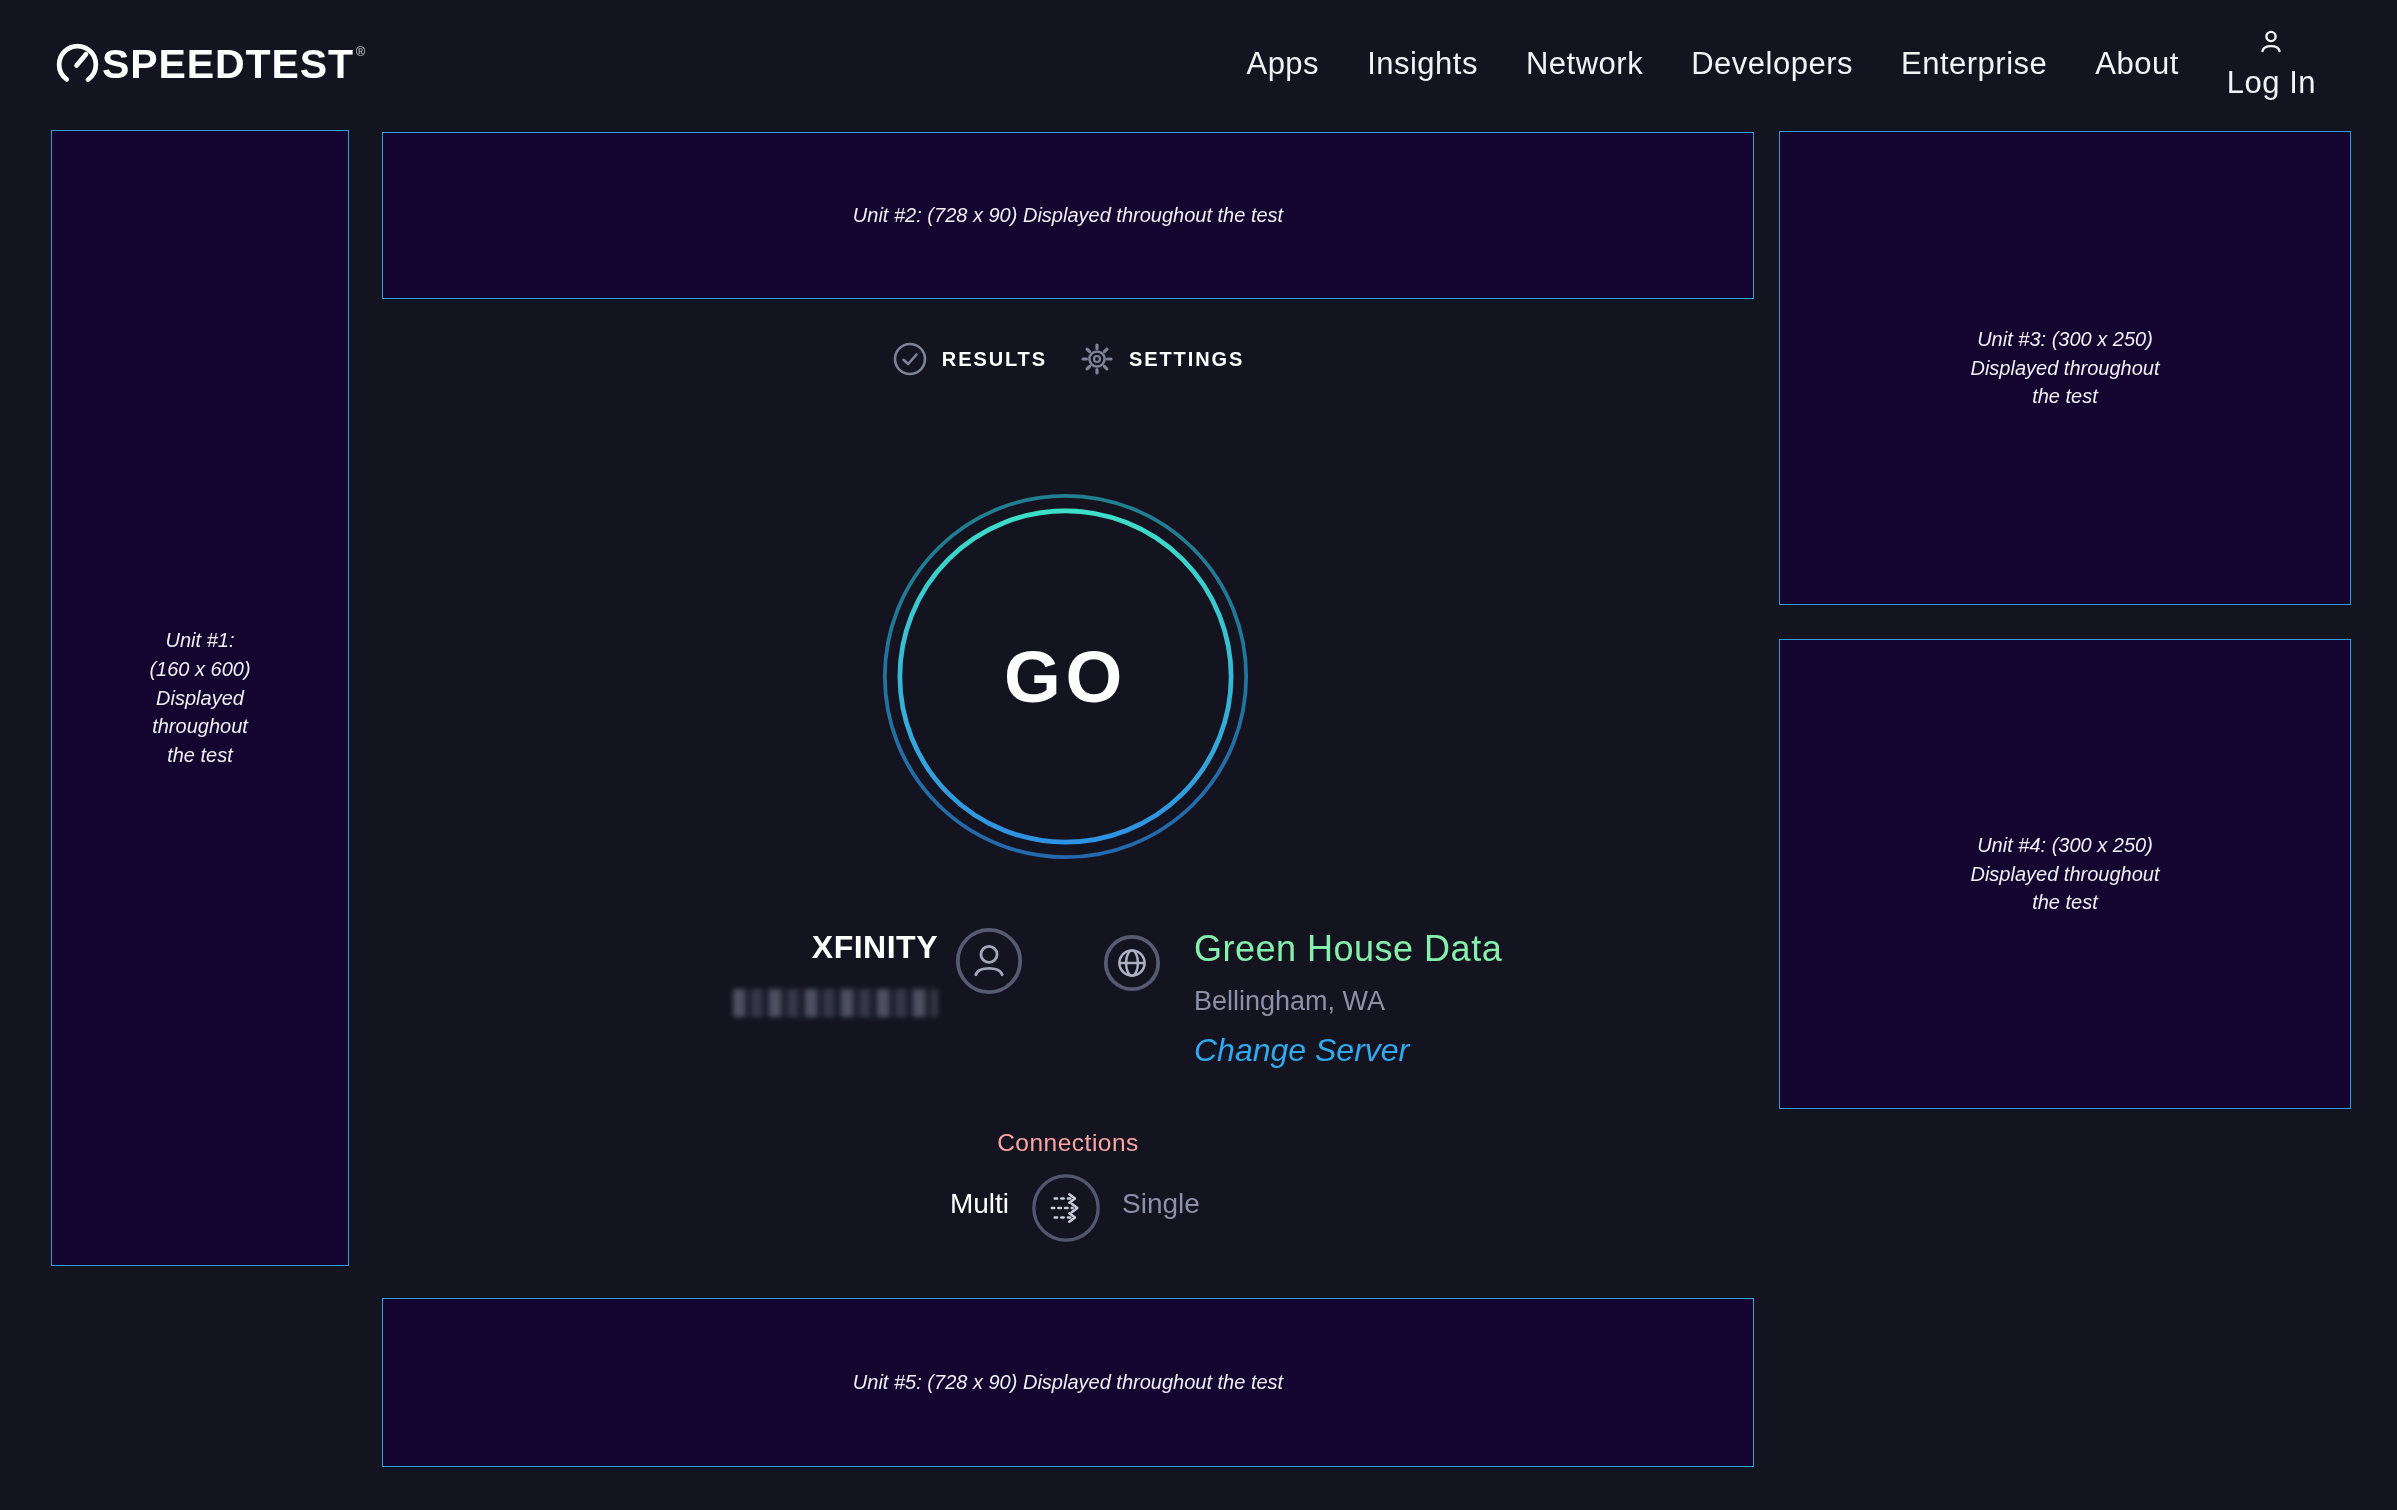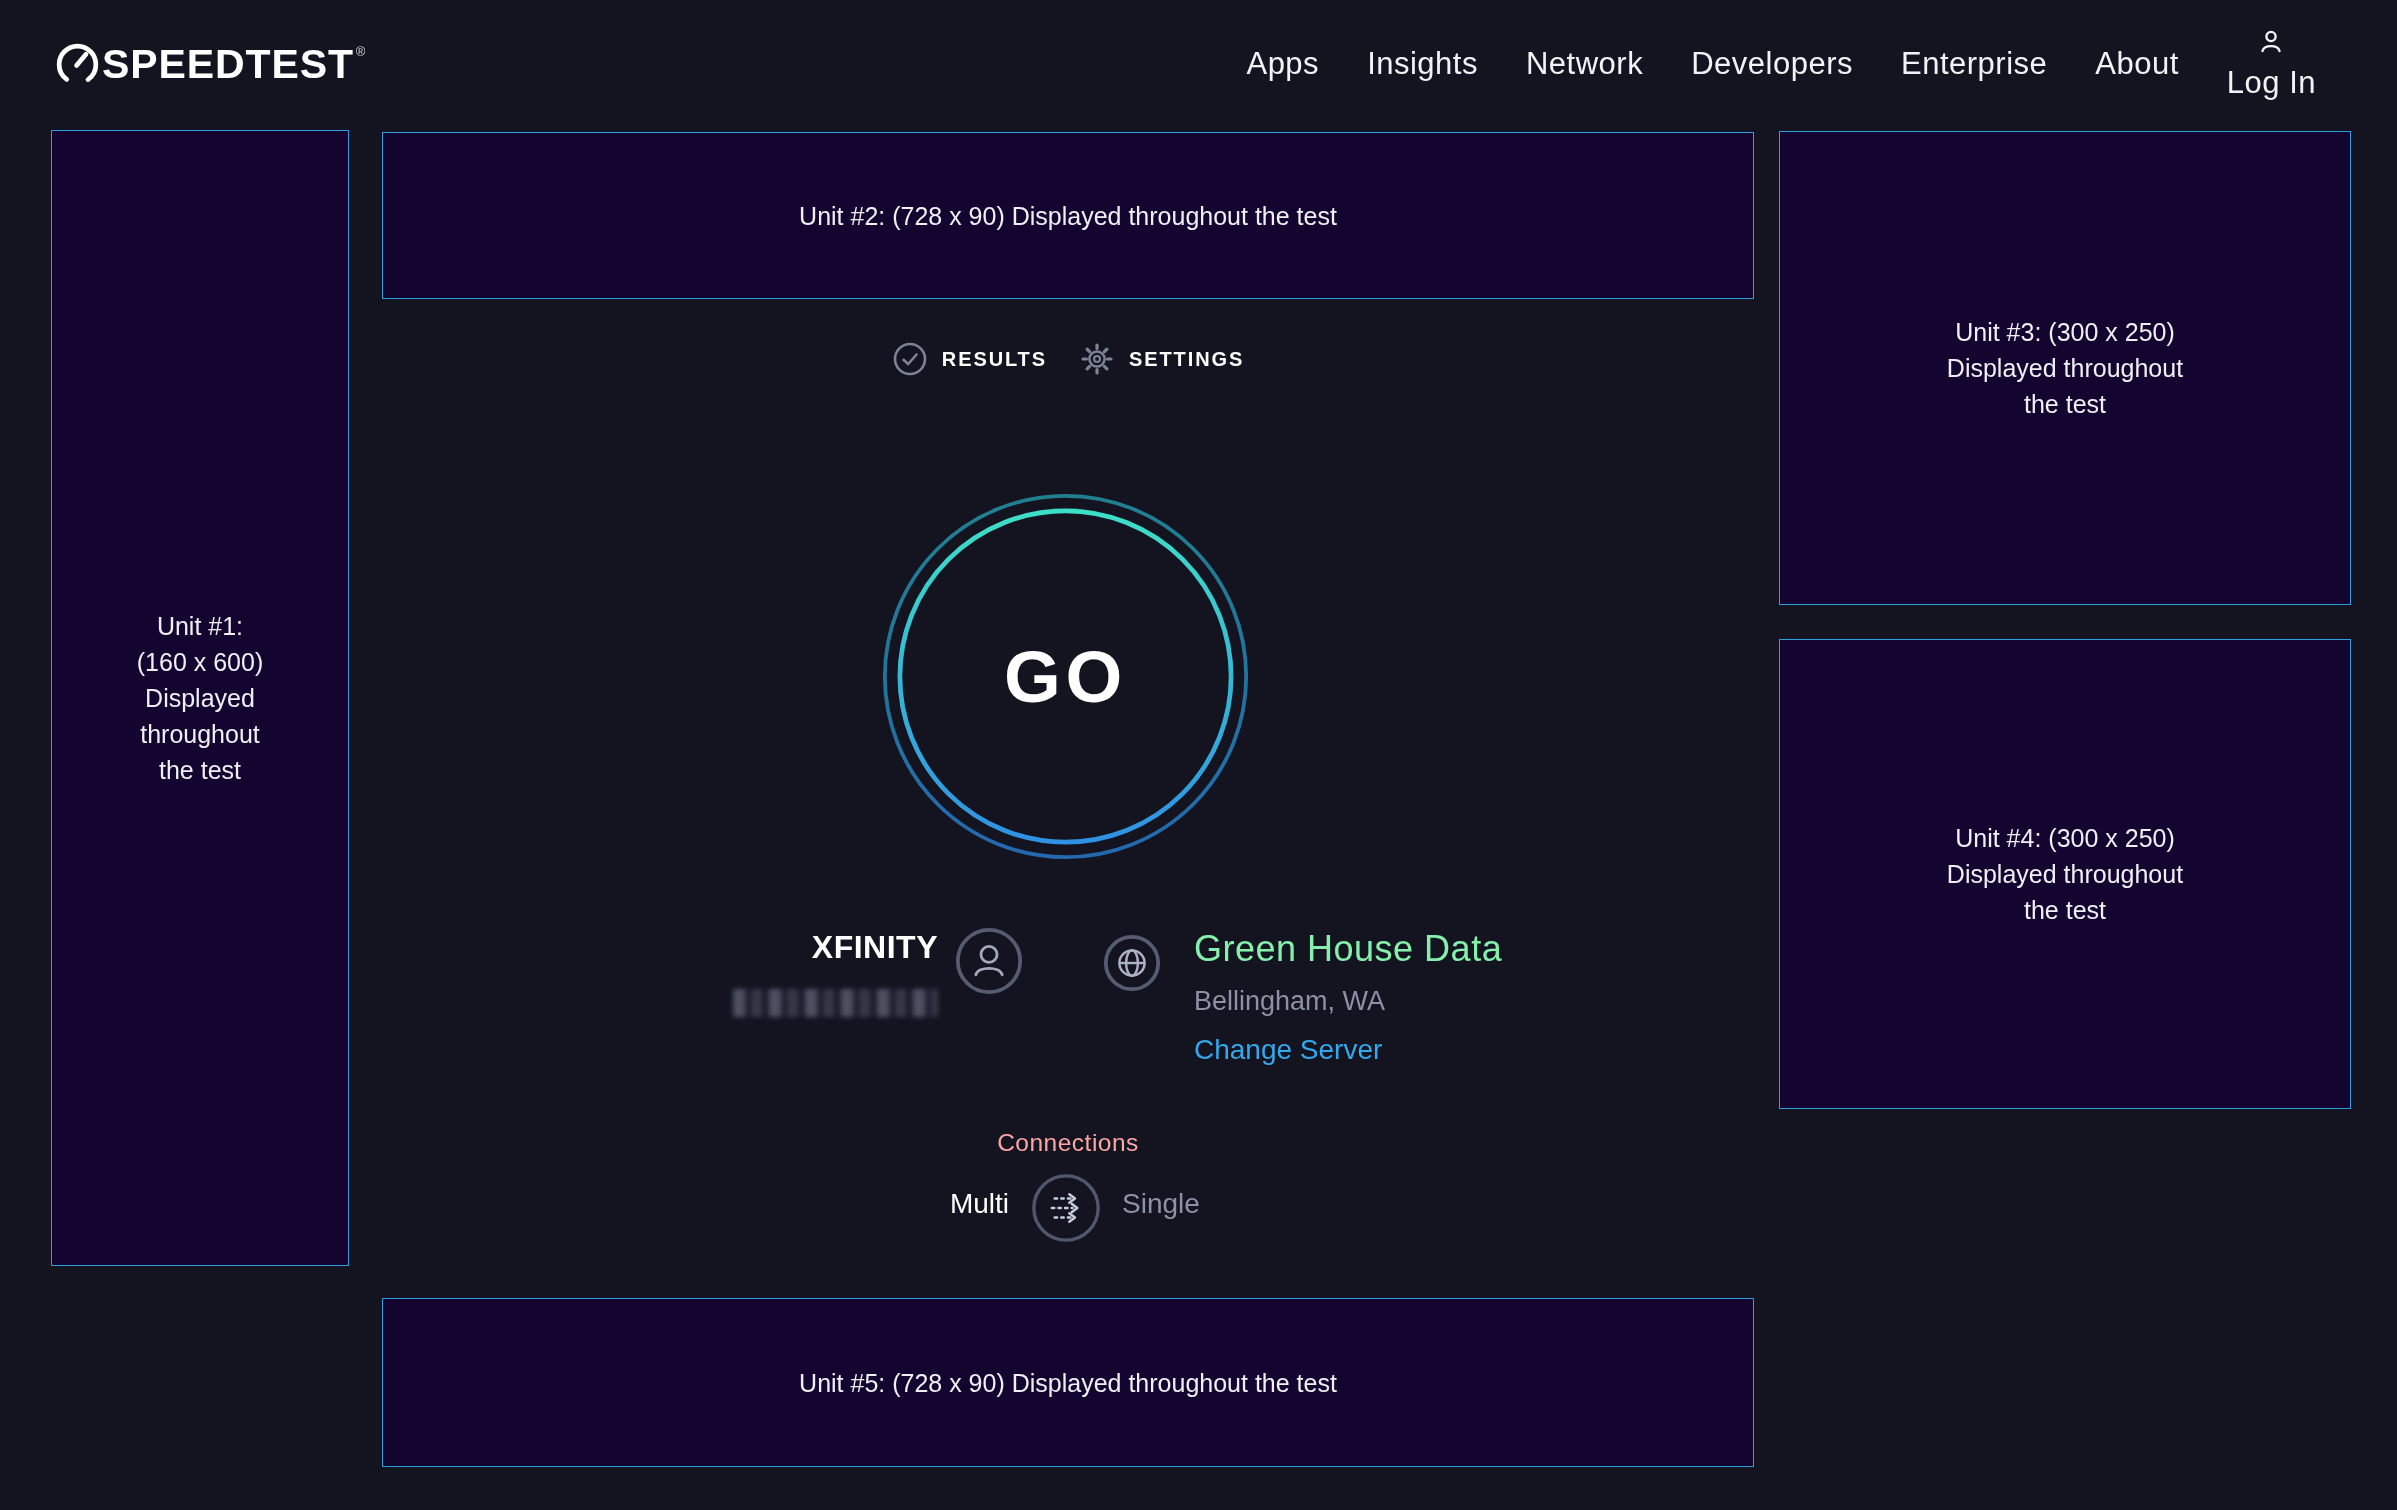--- a/index.html
+++ b/index.html
@@ -20,21 +20,21 @@
   .login{display:flex;align-items:center;gap:9.4px;cursor:pointer;flex-direction:column;}
 
   
   .ad-unit{
     background:var(--ad_bg,#140530);
     border:1.9px solid var(--ad_border,#2e9fdc);
     display:flex;align-items:center;justify-content:center;
     box-sizing:border-box;cursor:pointer;
   }
   .ad-text{
-    color:#eef0f4;font-size:25px;line-height:1.44;text-align:center;white-space:pre-line;
+    color:#eef0f4;font-size:20px;line-height:1.44;text-align:center;white-space:pre-line;font-style:italic;
   }
   #ad1{left:51px;top:130px;width:298px;height:1136px;justify-content:center;}
   #ad2{left:382px;top:132px;width:1372px;height:167px;}
   #ad3{left:1779px;top:131px;width:572px;height:474px;}
   #ad4{left:1779px;top:639px;width:572px;height:470px;}
   #ad5{left:382px;top:1298px;width:1372px;height:169px;}
 
   
   .tabs{left:382px;top:340px;width:1372px;display:flex;justify-content:center;gap:32px;}
   .tab{display:flex;align-items:center;gap:14px;cursor:pointer;}
@@ -56,21 +56,21 @@
     background:
       repeating-linear-gradient(90deg,
         rgba(165,170,195,.50) 0 12.2px, rgba(90,95,125,.22) 12.2px 19px,
         rgba(150,155,185,.34) 19px 29px, rgba(70,75,105,.18) 29px 36px);
     filter:blur(2.8px);opacity:.8;
   }
   .user-circle{left:955px;top:927px;}
   .globe-circle{left:1103px;top:934px;}
   .server-name{left:1194px;top:927px;color:#86efac;font-size:36px;line-height:43px;letter-spacing:0.5px;}
   .server-loc{left:1194px;top:983px;color:var(--muted,#8d90a6);font-size:27px;line-height:36px;}
-  .change-server{left:1194px;top:1032px;color:var(--link_blue,#31a9ef);font-size:28px;line-height:36px;cursor:pointer;}
+  .change-server{left:1194px;top:1032px;color:var(--link_blue,#31a9ef);font-size:32px;line-height:36px;cursor:pointer;font-style:italic;}
 
   
   .conn-title{left:382px;top:1129px;width:1372px;text-align:center;color:#fca5a5;font-size:24.5px;letter-spacing:0.5px;}
   .conn-multi{right:1388px;top:1188px;color:#fff;font-size:28px;cursor:pointer;}
   .conn-toggle{left:1031px;top:1173px;cursor:pointer;}
   .conn-single{left:1122px;top:1188px;color:var(--muted,#8d90a6);font-size:28px;cursor:pointer;}
 
   svg{display:block;}
 </style>
 </head>

